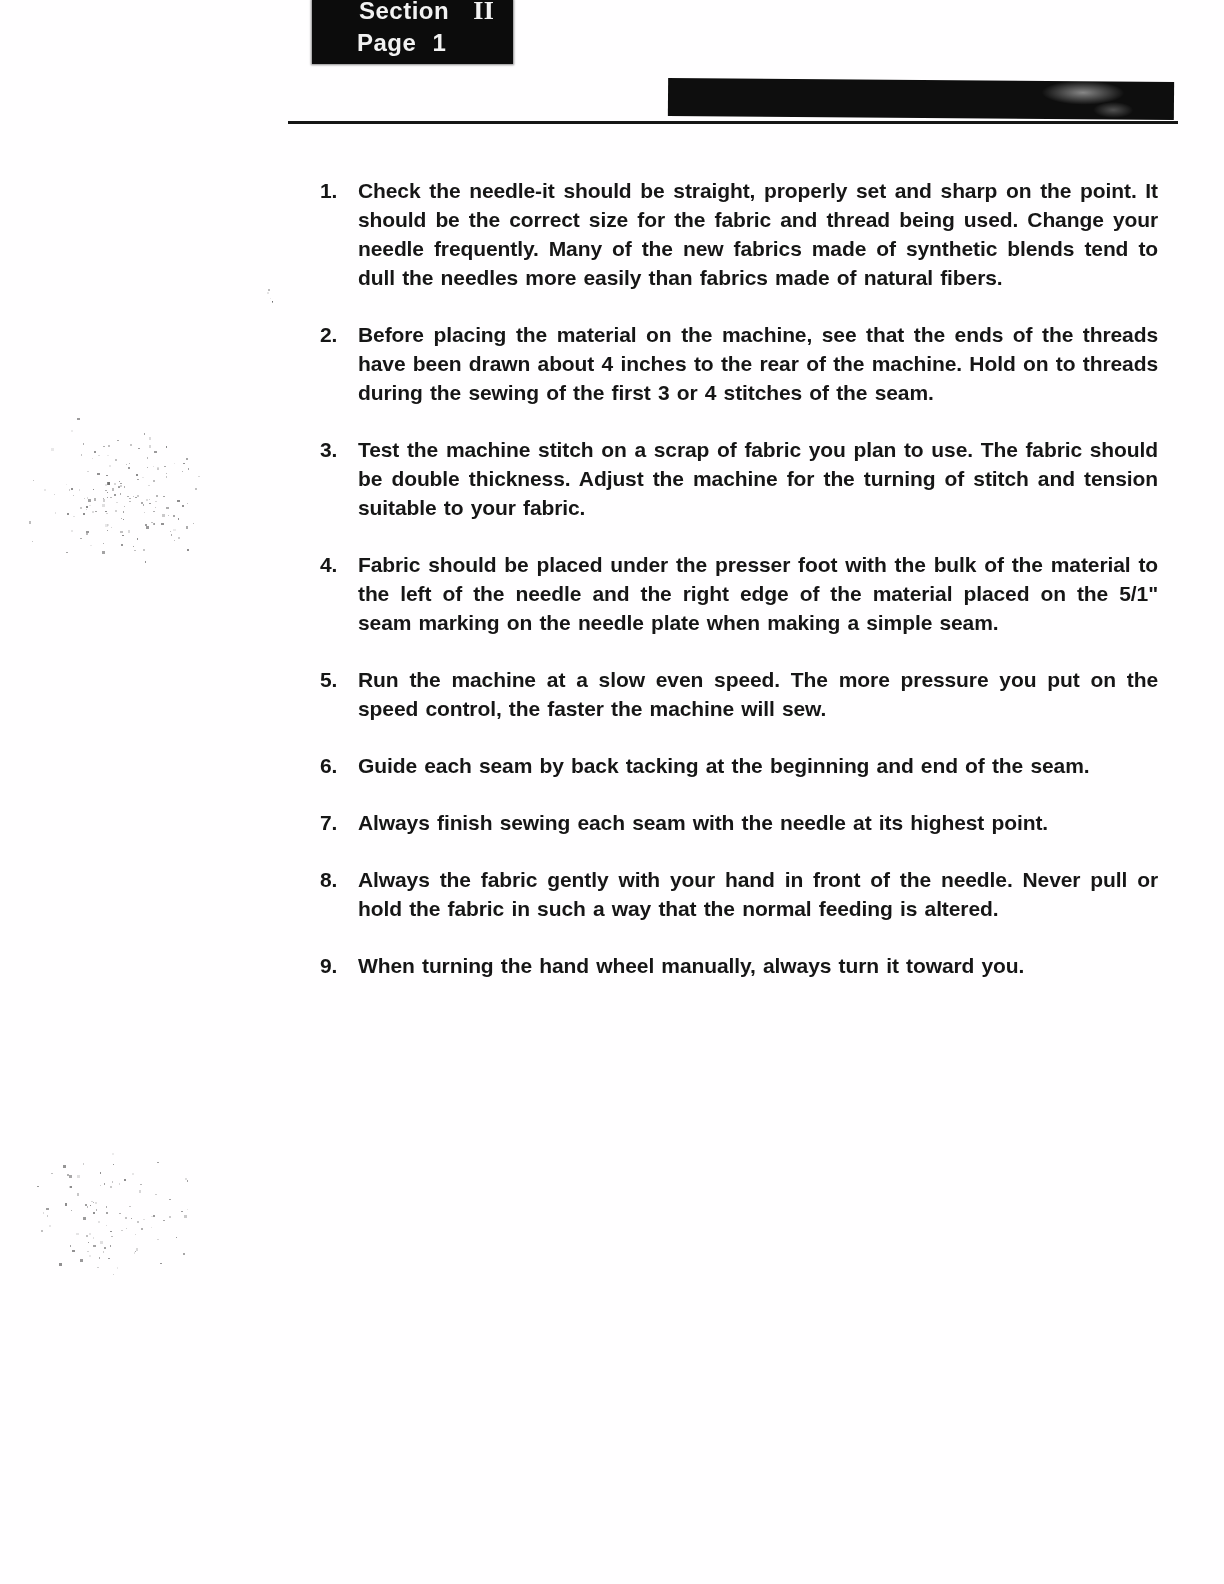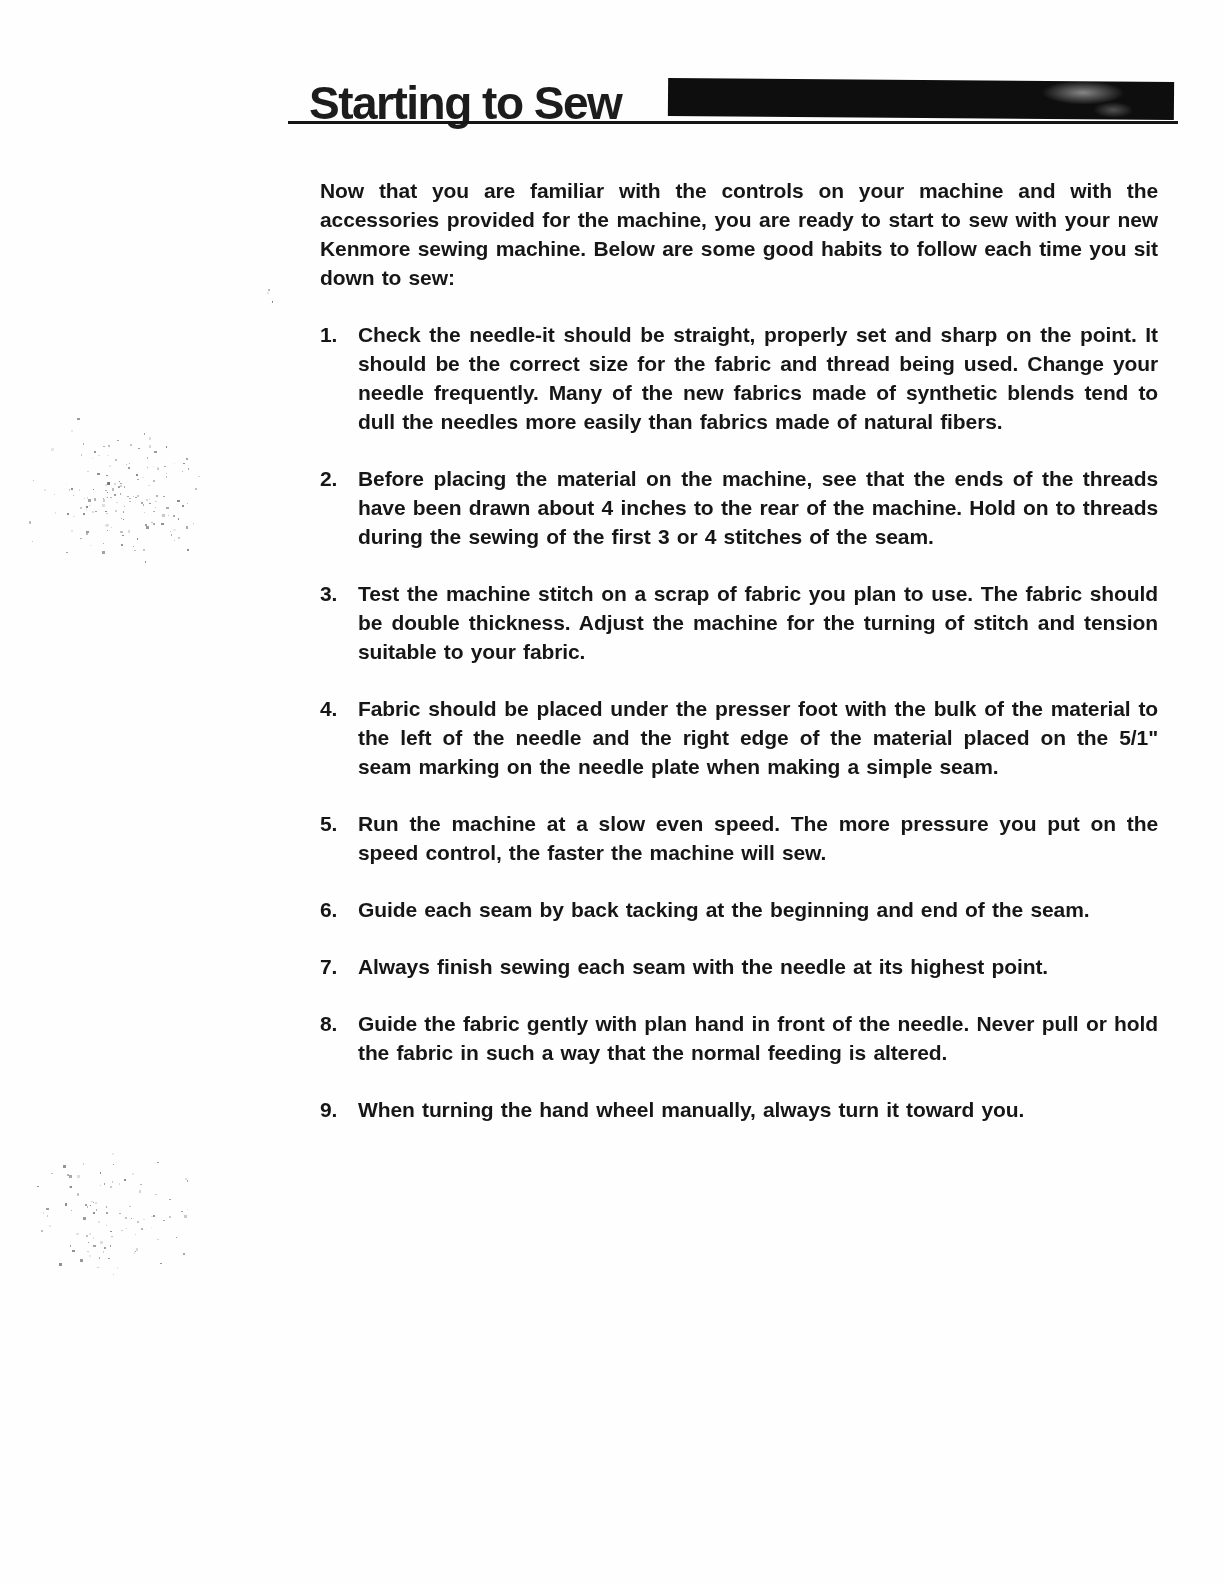--- a/index.html
+++ b/index.html
@@ -52,27 +52,29 @@
 
   
   .noise, .speck-zone { position:absolute; pointer-events:none; }
   .noise span { position:absolute; display:block; }
 </style>
 </head>
 <body>
 
 <div class="page">
 
-
-  <div class="title">Starting to Sew</div>
+  <div class="badge">
+    <div class="line1"><span>Section</span><span class="roman">II</span></div>
+    <div class="line2"><span>Page</span><span class="pagenum">1</span></div>
+  </div>
+
   <div class="title-bar"></div>
   <div class="title-rule"></div>
 
   <div class="content">
-    <p class="intro">Now that you are familiar with the controls on your machine and with the accessories provided for the machine, you are ready to start to sew with your new Kenmore sewing machine. Below are some good habits to follow each time you sit down to sew:</p>
 
     <div class="item">
       <span class="num">1.</span>
       <div class="text">Check the needle-it should be straight, properly set and sharp on the point. It should be the correct size for the fabric and thread being used. Change your needle frequently. Many of the new fabrics made of synthetic blends tend to dull the needles more easily than fabrics made of natural fibers.</div>
     </div>
     <div class="item">
       <span class="num">2.</span>
       <div class="text">Before placing the material on the machine, see that the ends of the threads have been drawn about 4 inches to the rear of the machine. Hold on to threads during the sewing of the first 3 or 4 stitches of the seam.</div>
     </div>
     <div class="item">
@@ -90,21 +92,21 @@
     <div class="item">
       <span class="num">6.</span>
       <div class="text">Guide each seam by back tacking at the beginning and end of the seam.</div>
     </div>
     <div class="item">
       <span class="num">7.</span>
       <div class="text">Always finish sewing each seam with the needle at its highest point.</div>
     </div>
     <div class="item">
       <span class="num">8.</span>
-      <div class="text">Guide the fabric gently with plan hand in front of the needle. Never pull or hold the fabric in such a way that the normal feeding is altered.</div>
+      <div class="text">Always the fabric gently with your hand in front of the needle. Never pull or hold the fabric in such a way that the normal feeding is altered.</div>
     </div>
     <div class="item">
       <span class="num">9.</span>
       <div class="text">When turning the hand wheel manually, always turn it toward you.</div>
     </div>
   </div>
 
   <div class="noise" id="noise1" style="left:25px; top:415px; width:190px; height:150px;">
       <span style="left: 6.99799px; top: 125.695px; width: 1.5px; height: 1.5px; background: rgba(15, 15, 15, 0.24);"></span>
       <span style="left: 67.085px; top: 96.2361px; width: 1.5px; height: 1.5px; background: rgba(15, 15, 15, 0.14);"></span>

